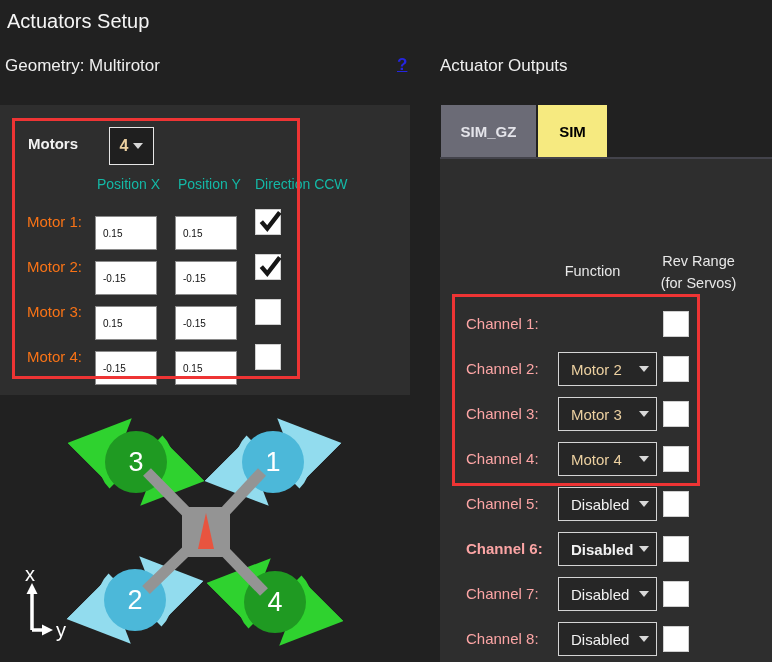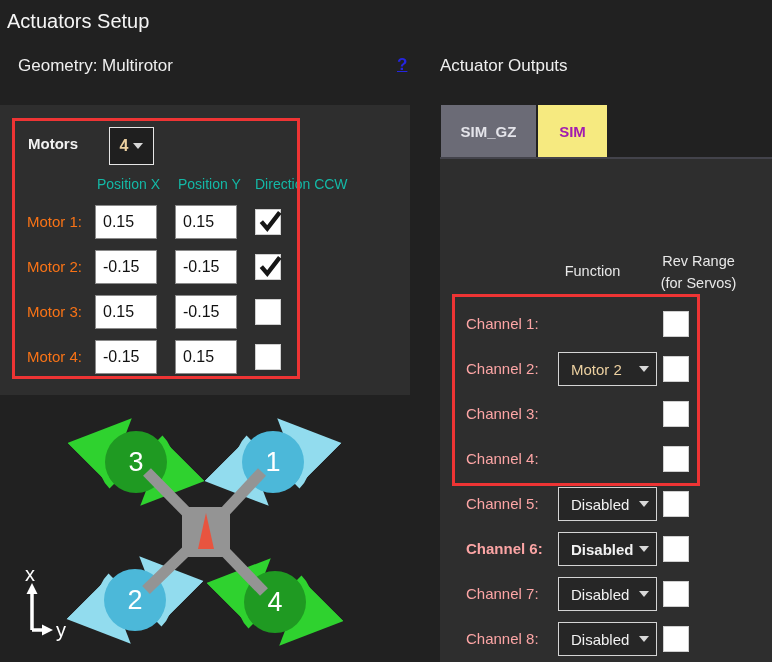--- a/index.html
+++ b/index.html
@@ -5,21 +5,21 @@
   html,body{margin:0;padding:0;}
   body{
     width:772px;height:662px;position:relative;overflow:hidden;
     background:var(--page-bg,#212121);
     font-family:"Liberation Sans","DejaVu Sans",sans-serif;
     -webkit-font-smoothing:antialiased;
   }
   .abs{position:absolute;}
   .page-title{left:7px;top:10px;font-size:20px;font-weight:500;color:#f5f5f5;}
   .section-title{font-size:17px;color:#efefef;}
-  .geometry-title{left:18px;top:56px;}
+  .geometry-title{left:5px;top:56px;}
   .outputs-title{left:440px;top:56px;}
   .help-link{left:397px;top:55px;font-size:17px;font-weight:bold;color:var(--help-blue,#2525e0);text-decoration:underline;cursor:pointer;}
 
   
   .left-panel{left:0;top:105px;width:410px;height:290px;background:var(--panel-bg,#2e2e2e);}
   .right-panel{left:440px;top:157px;width:332px;height:505px;background:var(--panel-bg,#2e2e2e);border-top:2px solid #43434b;box-sizing:border-box;}
 
   .red-box{border:3px solid var(--accent-red,#ee3434);box-sizing:border-box;pointer-events:none;z-index:5;}
   .red-box-motors{left:12px;top:13px;width:288px;height:261px;}
   .red-box-channels{left:12px;top:135px;width:248px;height:192px;}
@@ -29,32 +29,32 @@
   .motors-dropdown{left:109px;top:22px;width:45px;height:38px;background:#1f1f1f;border:1px solid #e6e6e6;box-sizing:border-box;display:flex;align-items:center;justify-content:center;gap:5px;cursor:pointer;}
   .motors-dropdown .val{font-size:16px;font-weight:bold;color:var(--modified-text,#e3b069);}
   .tri{width:0;height:0;border-left:5px solid transparent;border-right:5px solid transparent;border-top:6px solid #d8d8d8;}
   .col-head{top:71px;font-size:14px;color:#14b8a6;white-space:nowrap;}
   .col-head-x{left:97px;}
   .col-head-y{left:178px;}
   .col-head-ccw{left:255px;}
 
   .motor-row{position:absolute;left:0;width:410px;height:34px;}
   .motor-label{position:absolute;left:27px;top:8px;font-size:15px;color:#f97316;}
-  .pos-input{position:absolute;top:0;width:62px;height:34px;background:#fff;border:1px solid #8a8a8a;box-sizing:border-box;font-family:inherit;font-size:16px;color:#111;padding:0 16px 0 7px;outline:none;}
+  .pos-input{position:absolute;top:11px;width:62px;height:34px;background:#fff;border:1px solid #8a8a8a;box-sizing:border-box;font-family:inherit;font-size:10px;color:#111;padding:0 16px 0 7px;outline:none;}
   .pos-input-x{left:95px;}
   .pos-input-y{left:175px;}
   .checkbox{position:absolute;width:26px;height:26px;background:#fff;border:1px solid #cfcfcf;box-sizing:border-box;cursor:pointer;}
   .motor-row .checkbox{left:255px;top:4px;}
   .checkbox svg{display:none;position:absolute;left:1px;top:-2px;}
   .checkbox.checked svg{display:block;}
 
   
   .tab{top:105px;height:52px;display:flex;align-items:center;justify-content:center;font-size:15px;font-weight:600;cursor:pointer;}
   .tab-simgz{left:441px;width:95px;background:var(--tab-unselected-bg,#6b6b76);color:#e4e4ea;}
-  .tab-sim{left:538px;width:69px;background:var(--tab-selected-bg,#f6ea80);color:#a21caf;}
+  .tab-sim{left:538px;width:69px;background:var(--tab-selected-bg,#f6ea80);color:#000000;}
   .identify-btn{left:88px;top:27px;width:222px;height:44px;background:var(--button-bg,#5f5f6a);border:none;color:#eceaf2;font-family:inherit;font-size:16px;cursor:pointer;}
   .fn-header{left:530px;top:263px;width:125px;text-align:center;font-size:14.5px;color:#e8e8e8;}
   .rev-header{left:625px;top:250px;width:147px;text-align:center;font-size:14.5px;color:#e8e8e8;line-height:22px;}
   .rev-header,.fn-header{position:absolute;}
 
   .channel-row{position:absolute;left:0;width:332px;height:34px;}
   .channel-label{position:absolute;left:26px;top:8px;font-size:15px;color:#fca5a5;}
   .fn-dropdown{position:absolute;left:118px;top:0;width:99px;height:34px;background:#262626;border:1px solid #d4d4d4;box-sizing:border-box;display:flex;align-items:center;cursor:pointer;}
   .fn-dropdown .val{flex:1;padding-left:12px;font-size:15px;color:#f1f1f1;white-space:nowrap;}
   .fn-dropdown.modified .val{color:var(--modified-text,#ecd9a8);}
@@ -201,26 +201,34 @@
     <div class="fn-dropdown modified">
       <span class="val">Motor 2</span>
       <span class="tri"></span>
     </div>
     <div class="checkbox">
       
     </div>
   </div>
       <div class="channel-row" style="top: 238px;">
     <span class="channel-label">Channel 3:</span>
+    <div class="fn-dropdown modified">
+      <span class="val">Motor 3</span>
+      <span class="tri"></span>
+    </div>
     <div class="checkbox">
       
     </div>
   </div>
       <div class="channel-row" style="top: 283px;">
     <span class="channel-label">Channel 4:</span>
+    <div class="fn-dropdown modified">
+      <span class="val">Motor 4</span>
+      <span class="tri"></span>
+    </div>
     <div class="checkbox">
       
     </div>
   </div>
       <div class="channel-row" style="top: 328px;">
     <span class="channel-label">Channel 5:</span>
     <div class="fn-dropdown">
       <span class="val">Disabled</span>
       <span class="tri"></span>
     </div>

